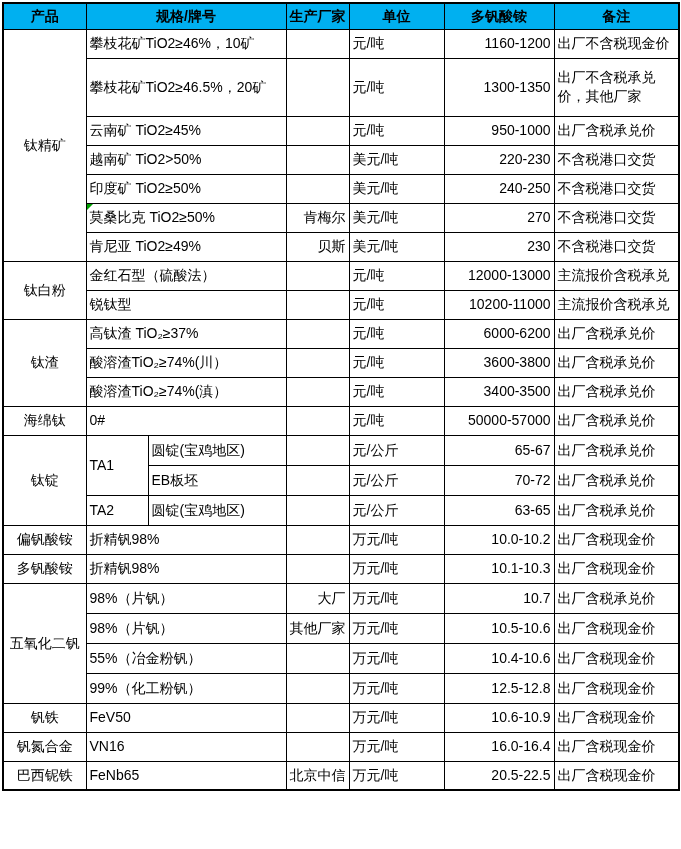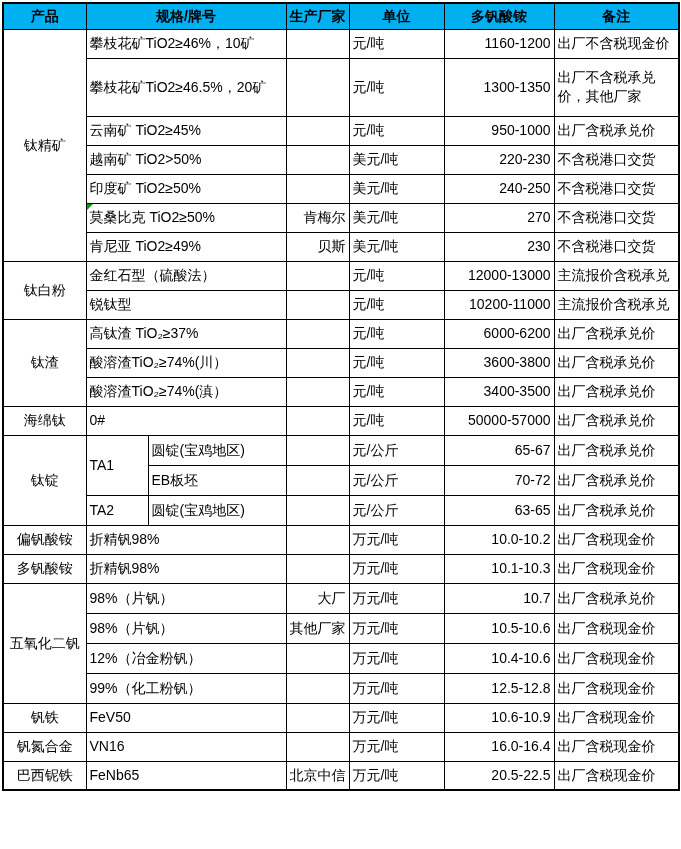--- a/index.html
+++ b/index.html
@@ -239,21 +239,21 @@
         <td class="c-note">出厂含税承兑价</td>
       </tr>
       <tr class="row-30">
         <td class="c-spec" colspan="2">98%（片钒）</td>
         <td class="c-maker">其他厂家</td>
         <td class="c-unit">万元/吨</td>
         <td class="c-price">10.5-10.6</td>
         <td class="c-note">出厂含税现金价</td>
       </tr>
       <tr class="row-30">
-        <td class="c-spec" colspan="2">12%（冶金粉钒）</td>
+        <td class="c-spec" colspan="2">55%（冶金粉钒）</td>
         <td class="c-maker"></td>
         <td class="c-unit">万元/吨</td>
         <td class="c-price">10.4-10.6</td>
         <td class="c-note">出厂含税现金价</td>
       </tr>
       <tr class="row-30">
         <td class="c-spec" colspan="2">99%（化工粉钒）</td>
         <td class="c-maker"></td>
         <td class="c-unit">万元/吨</td>
         <td class="c-price">12.5-12.8</td>

